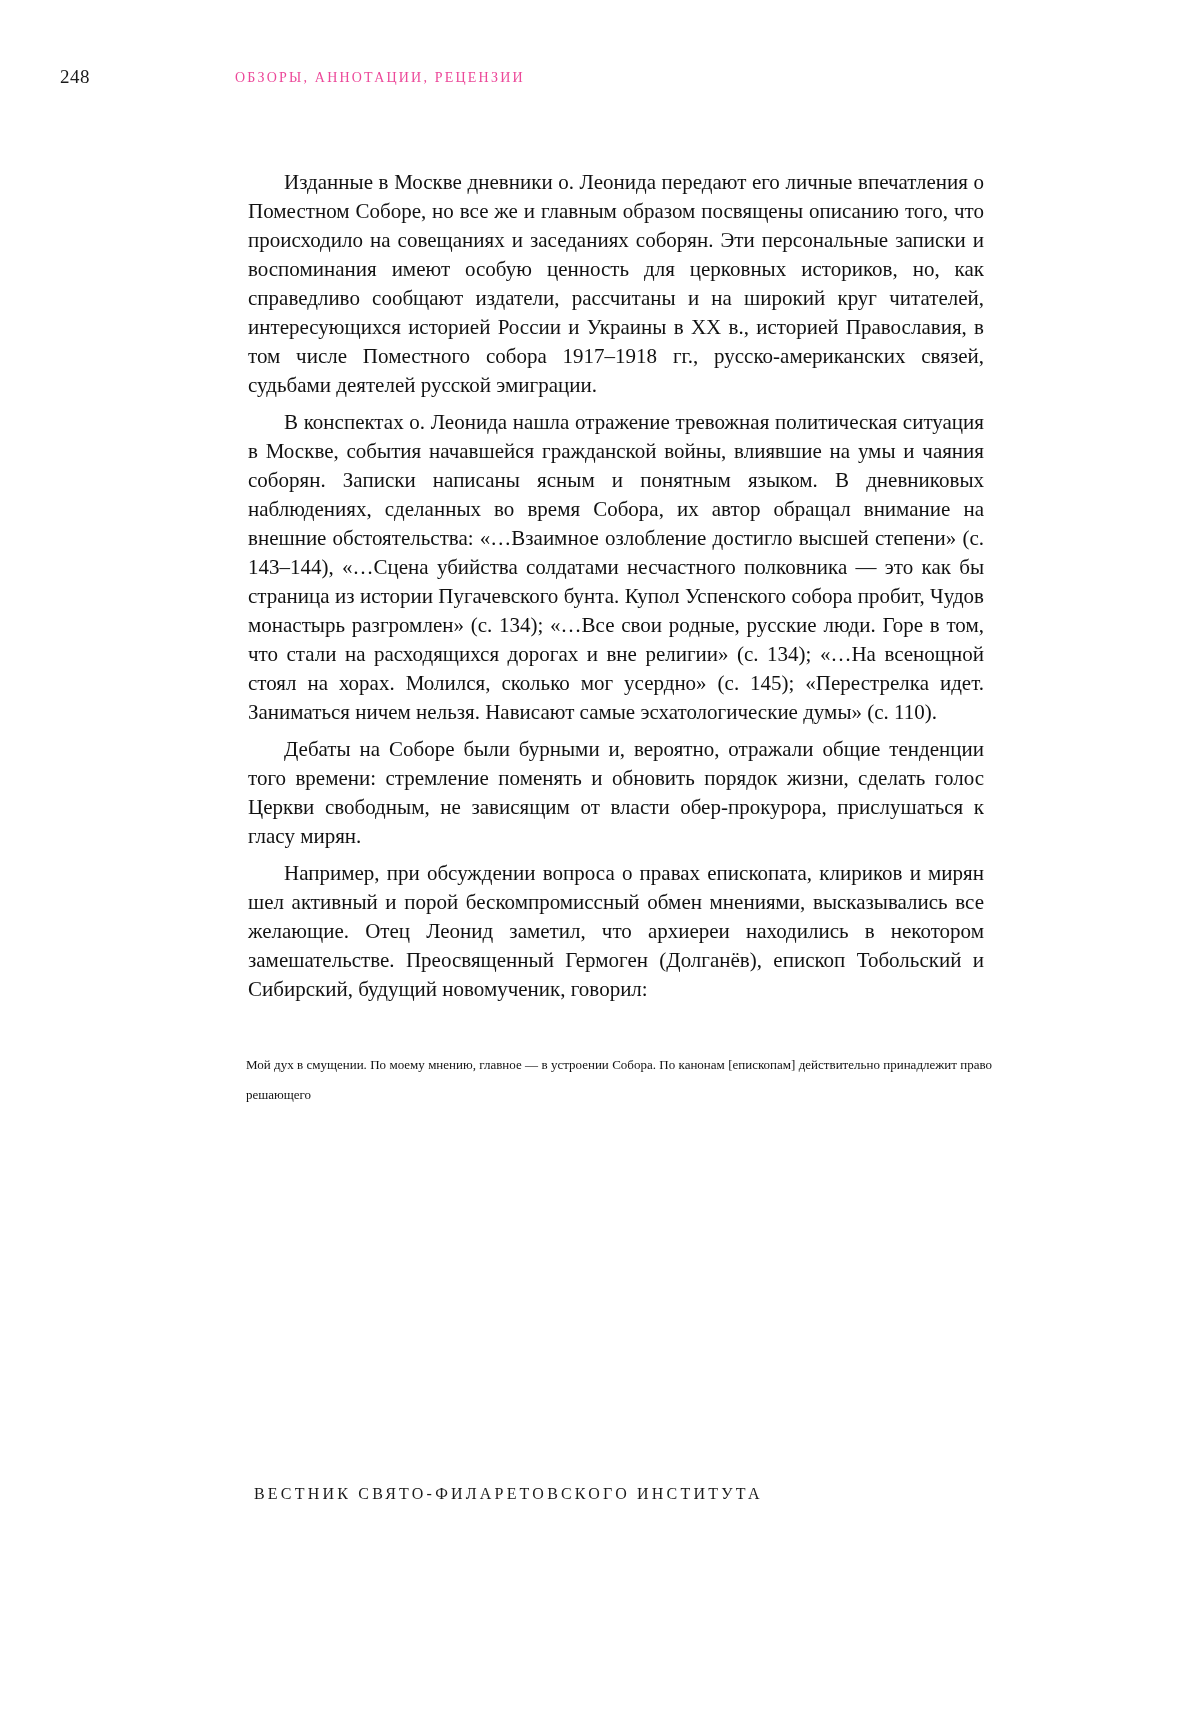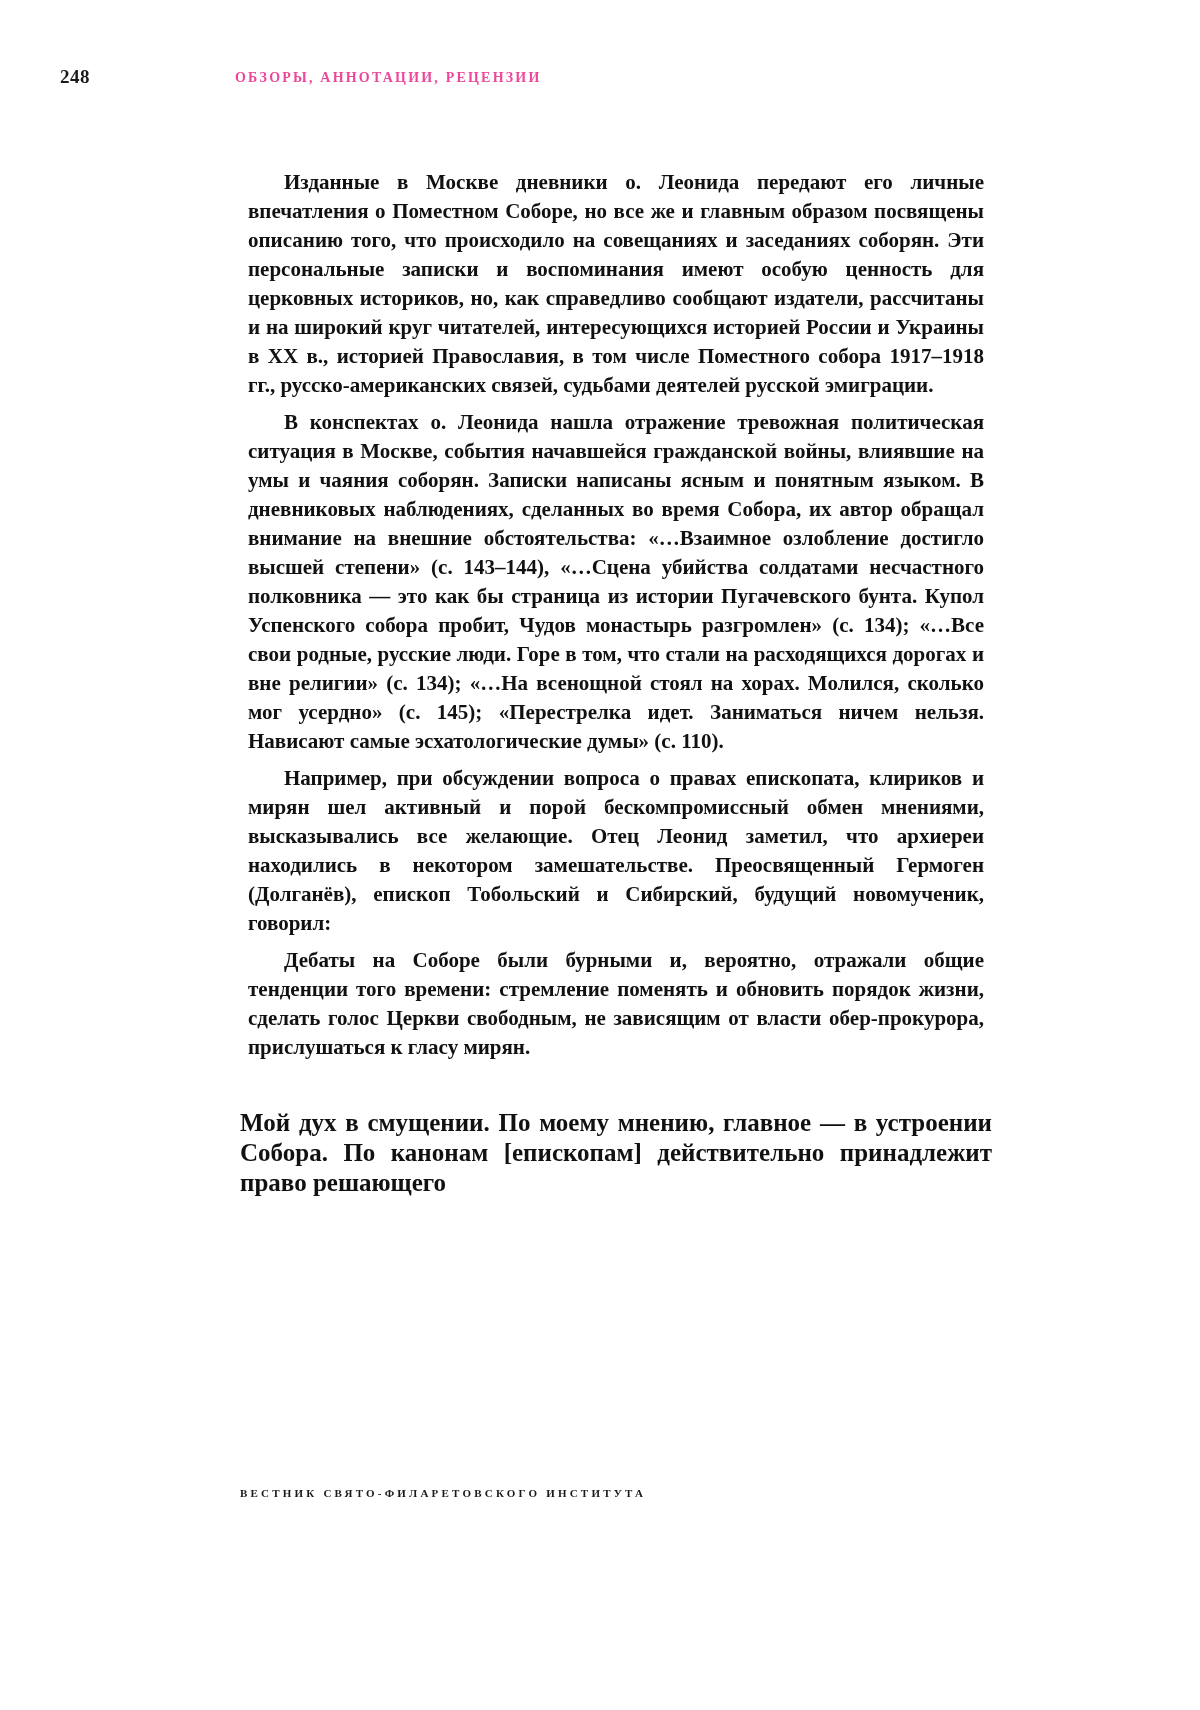--- a/index.html
+++ b/index.html
@@ -8,21 +8,20 @@
     background: #ffffff;
   }
   .page {
     position: relative;
     width: 1200px;
     height: 1710px;
     background: #ffffff;
     color: #1a1a1a;
     font-family: "Liberation Serif", "DejaVu Serif", serif;
     overflow: hidden;
-    font-weight: bold;
   }
   .running-header {
     position: absolute;
     top: 66px;
     left: 60px;
     right: 60px;
     height: 26px;
   }
   .page-number {
     position: absolute;
@@ -48,56 +47,57 @@
   }
   .text-column p {
     margin: 8px;
     text-indent: 36px;
     font-size: 21px;
     line-height: 29px;
     text-align: justify;
     color: #111111;
   }
   .block-quote {
-    margin: 46px 0 0 0;
-    font-size: 25px;
+    margin: 46px 0 0 6px;
+    font-size: 13px;
     line-height: 30px;
     text-align: justify;
     text-indent: 0;
     color: #111111;
   }
   .page-footer {
     position: absolute;
     left: 240px;
     top: 1478px;
     width: 760px;
     color: #1a1a1a;
   }
   .footer-line {
-    font-size: 11px;
+    font-size: 16px;
     letter-spacing: 3.2px;
     line-height: 31px;
     white-space: nowrap;
+    margin-left: 14px;
   }
 </style>
 </head>
 <body>
 
 <div class="page">
 
   <header class="running-header">
     <span class="page-number">248</span>
     <span class="running-head">ОБЗОРЫ, АННОТАЦИИ, РЕЦЕНЗИИ</span>
   </header>
 
   <main class="text-column">
     <p>Изданные в Москве дневники о. Леонида передают его личные впечатления о Поместном Соборе, но все же и главным образом посвящены описанию того, что происходило на совещаниях и заседаниях соборян. Эти персональные записки и воспоминания имеют особую ценность для церковных историков, но, как справедливо сообщают издатели, рассчитаны и на широкий круг читателей, интересующихся историей России и Украины в XX в., историей Православия, в том числе Поместного собора 1917–1918 гг., русско-американских связей, судьбами деятелей русской эмиграции.</p>
     <p>В конспектах о. Леонида нашла отражение тревожная политическая ситуация в Москве, события начавшейся гражданской войны, влиявшие на умы и чаяния соборян. Записки написаны ясным и понятным языком. В дневниковых наблюдениях, сделанных во время Собора, их автор обращал внимание на внешние обстоятельства: «…Взаимное озлобление достигло высшей степени» (с. 143–144), «…Сцена убийства солдатами несчастного полковника — это как бы страница из истории Пугачевского бунта. Купол Успенского собора пробит, Чудов монастырь разгромлен» (с. 134); «…Все свои родные, русские люди. Горе в том, что стали на расходящихся дорогах и вне религии» (с. 134); «…На всенощной стоял на хорах. Молился, сколько мог усердно» (с. 145); «Перестрелка идет. Заниматься ничем нельзя. Нависают самые эсхатологические думы» (с. 110).</p>
+    <p>Дебаты на Соборе были бурными и, вероятно, отражали общие тенденции того времени: стремление поменять и обновить порядок жизни, сделать голос Церкви свободным, не зависящим от власти обер-прокурора, прислушаться к гласу мирян.</p>
     <p>Например, при обсуждении вопроса о правах епископата, клириков и мирян шел активный и порой бескомпромиссный обмен мнениями, высказывались все желающие. Отец Леонид заметил, что архиереи находились в некотором замешательстве. Преосвященный Гермоген (Долганёв), епископ Тобольский и Сибирский, будущий новомученик, говорил:</p>
-    <p>Дебаты на Соборе были бурными и, вероятно, отражали общие тенденции того времени: стремление поменять и обновить порядок жизни, сделать голос Церкви свободным, не зависящим от власти обер-прокурора, прислушаться к гласу мирян.</p>
     <blockquote class="block-quote">Мой дух в смущении. По моему мнению, главное — в устроении Собора. По канонам [епископам] действительно принадлежит право решающего</blockquote>
   </main>
 
   <footer class="page-footer">
     <div class="footer-line">ВЕСТНИК СВЯТО-ФИЛАРЕТОВСКОГО ИНСТИТУТА</div>
   </footer>
 
 </div>
 
 </body></html>

